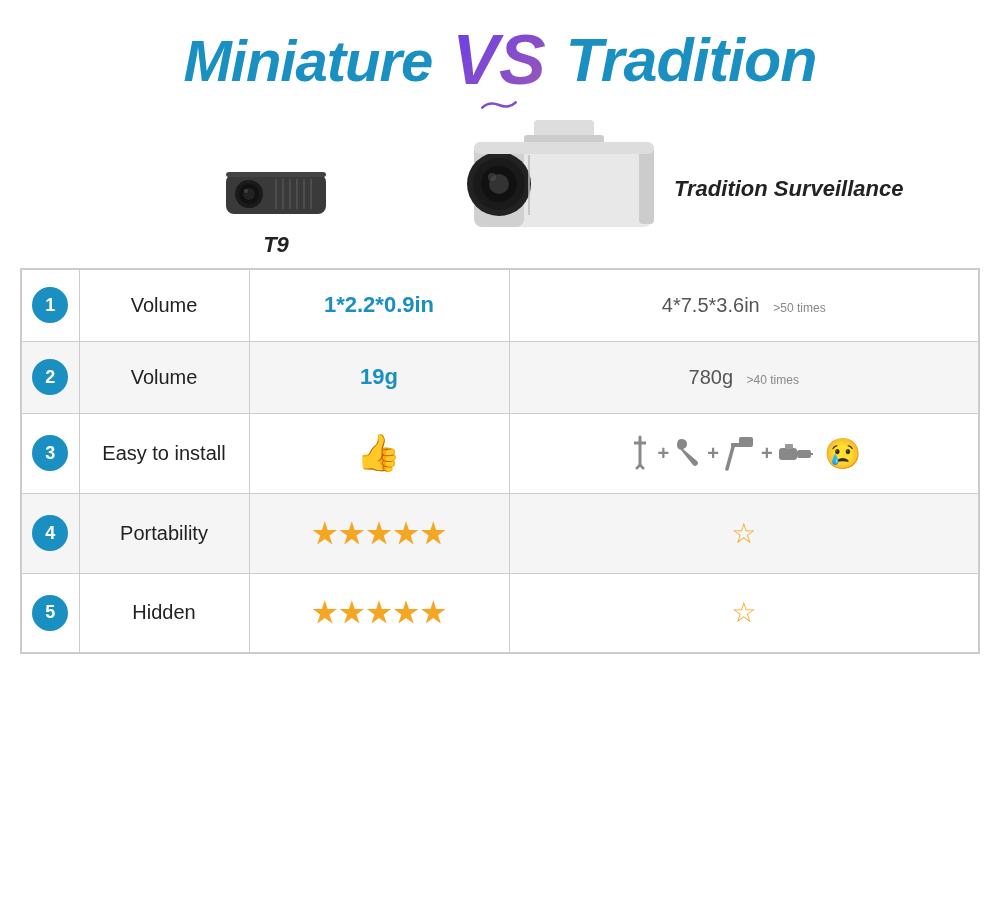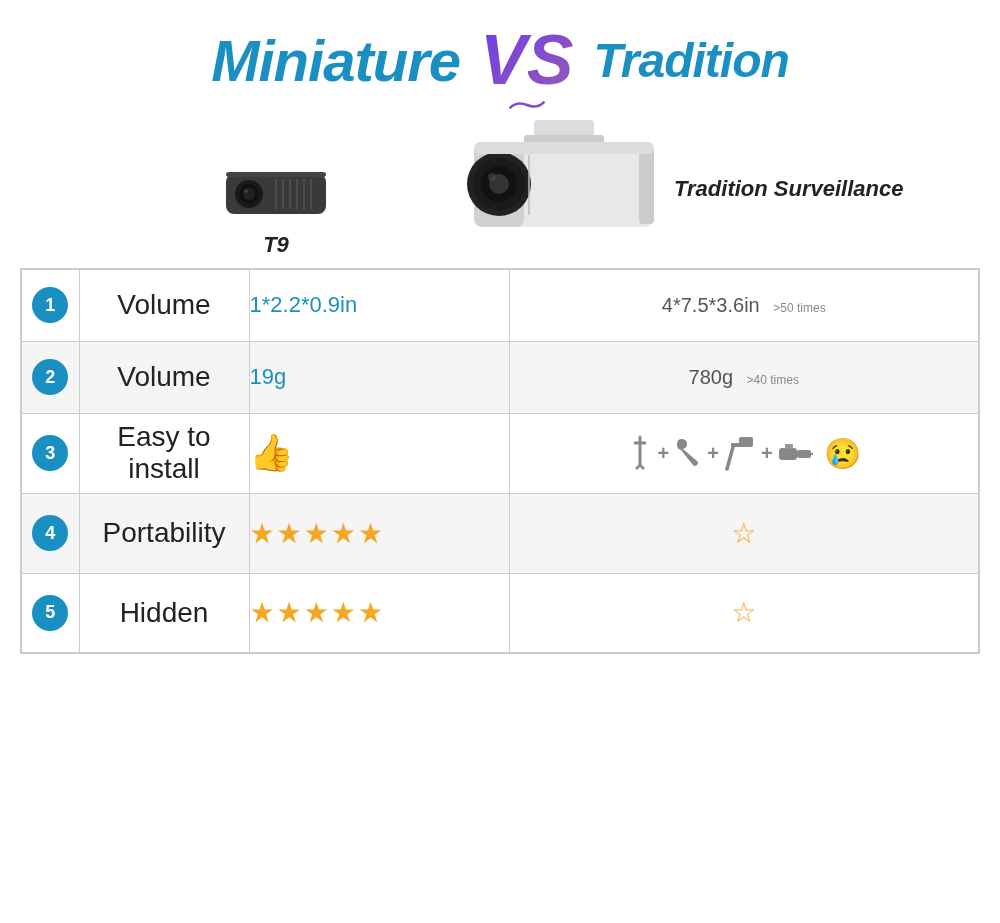--- a/index.html
+++ b/index.html
@@ -53,21 +53,21 @@
     .vs-brush {
       position: absolute;
       bottom: -8px;
       left: 50%;
       transform: translateX(-50%);
       width: 40px;
       height: 18px;
     }
 
     .header-tradition {
-      font-size: 48px;
+      font-size: 61px;
       font-weight: 900;
       color: #1a8fc1;
       font-style: italic;
       letter-spacing: -1px;
     }
 
     
     .products-row {
       display: flex;
       width: 960px;
@@ -144,30 +144,30 @@
       border-radius: 50%;
       background: #1a8fc1;
       color: #fff;
       font-size: 18px;
       font-weight: bold;
     }
 
     .feature-cell {
       width: 170px;
       text-align: center;
-      font-size: 28px;
+      font-size: 20px;
       color: #222;
       padding: 10px;
     }
 
     .mini-val-cell {
       width: 260px;
-      text-align: left;
+      text-align: center;
       font-size: 22px;
-      font-weight: normal;
+      font-weight: bold;
       color: #1a8fc1;
       padding: 10px;
       border-right: 2px solid #ccc;
     }
 
     .trad-val-cell {
       text-align: center;
       font-size: 20px;
       color: #555;
       padding: 10px;

